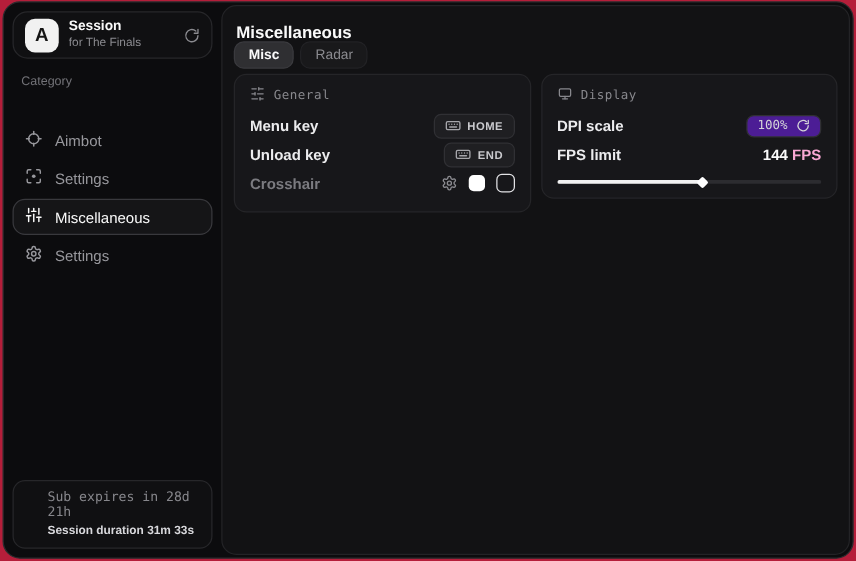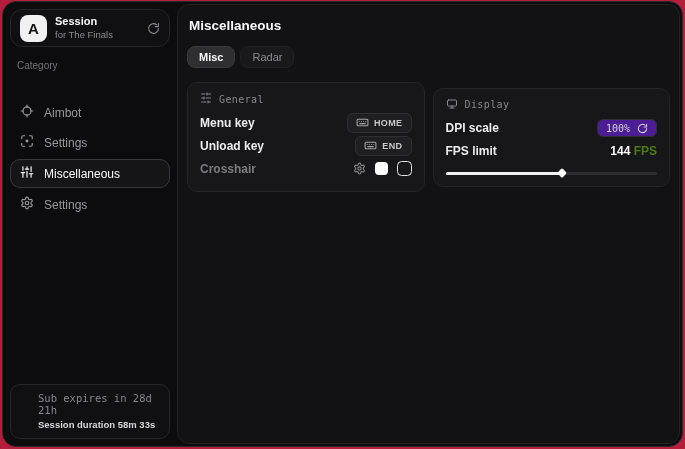--- a/index.html
+++ b/index.html
@@ -54,27 +54,27 @@
   }
   .sub-expiry { font-family:"DejaVu Sans Mono", monospace; font-size:10.5px; color:#87878c; }
   .session { font-size:9.5px; font-weight:bold; color:#d8d8dc; margin-top:3px; }
   
   .main {
     flex:1; margin:2px 2px 2px 0;
     background:#121214; border:1px solid #232326; border-radius:12px;
     padding:13px 9px; overflow:hidden;
   }
   .page-title { font-size:13.5px; font-weight:bold; color:#fafafa; margin-left:2px; }
-  .tabs { display:flex; gap:5px; margin-top:13px; }
+  .tabs { display:flex; gap:5px; margin-top:0; }
   .tab {
     padding:4px 11px; border-radius:8px; font-size:11px;
     color:#8b8b90; background:#19191b; border:1px solid #222225; cursor:pointer;
   }
   .tab.active { background:#2f2f32; color:#fafafa; border-color:#3a3a3e; font-weight:bold; }
-  .cards { display:flex; gap:8px; margin-top:14px; align-items:center; }
+  .cards { display:flex; gap:8px; margin-top:4px; align-items:flex-start; }
   .card {
     flex:1; background:#17171a; border:1px solid #252528;
     border-radius:10px; padding:9px 12px 11px 12px;
   }
   .card-header {
     display:flex; align-items:center; gap:7px;
     color:#88888d; font-family:"DejaVu Sans Mono", monospace;
     font-size:10px; letter-spacing:0.4px; margin-bottom:5px;
   }
   .row { display:flex; align-items:center; justify-content:space-between; height:23px; }
@@ -90,21 +90,21 @@
   .crosshair-controls { display:flex; align-items:center; gap:9px; }
   .swatch { width:13px; height:13px; border-radius:4px; cursor:pointer; }
   .checkbox { width:15px; height:15px; border:1.6px solid #e3e3e6; border-radius:4.5px; cursor:pointer; background:transparent; }
   .dpi-pill {
     display:flex; align-items:center; gap:7px;
     background:#4c1d95; border:1px solid #303034; border-radius:6px;
     padding:2.5px 8px; font-size:10px; color:#d3d3d7; cursor:pointer;
     font-family:"DejaVu Sans Mono", monospace;
   }
   .fps-value { font-size:12px; font-weight:bold; color:#fafafa; }
-  .fps-unit { color:#4d7c0f; }
+  .fps-unit { color:#f9a8d4; }
   .slider { position:relative; height:3px; background:#2c2c30; border-radius:2px; margin-top:9px; cursor:pointer; }
   .slider-fill { position:absolute; left:0; top:0; height:100%; background:#f2f2f2; border-radius:2px; }
   .slider-thumb {
     position:absolute; top:50%; width:7px; height:7px; background:#ffffff;
     transform:translate(-50%,-50%) rotate(45deg); border-radius:1.5px;
   }
 </style>
 </head>
 <body>
 
@@ -174,21 +174,21 @@
             <path d="M12.22 2h-.44a2 2 0 0 0-2 2v.18a2 2 0 0 1-1 1.73l-.43.25a2 2 0 0 1-2 0l-.15-.08a2 2 0 0 0-2.73.73l-.22.38a2 2 0 0 0 .73 2.73l.15.1a2 2 0 0 1 1 1.72v.51a2 2 0 0 1-1 1.74l-.15.09a2 2 0 0 0-.73 2.73l.22.38a2 2 0 0 0 2.73.73l.15-.08a2 2 0 0 1 2 0l.43.25a2 2 0 0 1 1 1.73V20a2 2 0 0 0 2 2h.44a2 2 0 0 0 2-2v-.18a2 2 0 0 1 1-1.73l.43-.25a2 2 0 0 1 2 0l.15.08a2 2 0 0 0 2.73-.73l.22-.39a2 2 0 0 0-.73-2.73l-.15-.08a2 2 0 0 1-1-1.74v-.5a2 2 0 0 1 1-1.74l.15-.09a2 2 0 0 0 .73-2.73l-.22-.38a2 2 0 0 0-2.73-.73l-.15.08a2 2 0 0 1-2 0l-.43-.25a2 2 0 0 1-1-1.73V4a2 2 0 0 0-2-2z"></path>
               <circle cx="12" cy="12" r="3"></circle>
           </svg>
         </span>
         <span>Settings</span>
       </div>
     </div>
 
     <div class="side-footer">
       <div class="sub-expiry">Sub expires in 28d 21h</div>
-      <div class="session">Session duration 58m 33s</div>
+      <div class="session">Session duration 31m 33s</div>
     </div>
   </div>
 
   <div class="main">
     <div class="page-title">Miscellaneous</div>
 
     <div class="tabs">
       <div class="tab active">Misc</div>
       <div class="tab">Radar</div>
     </div>

